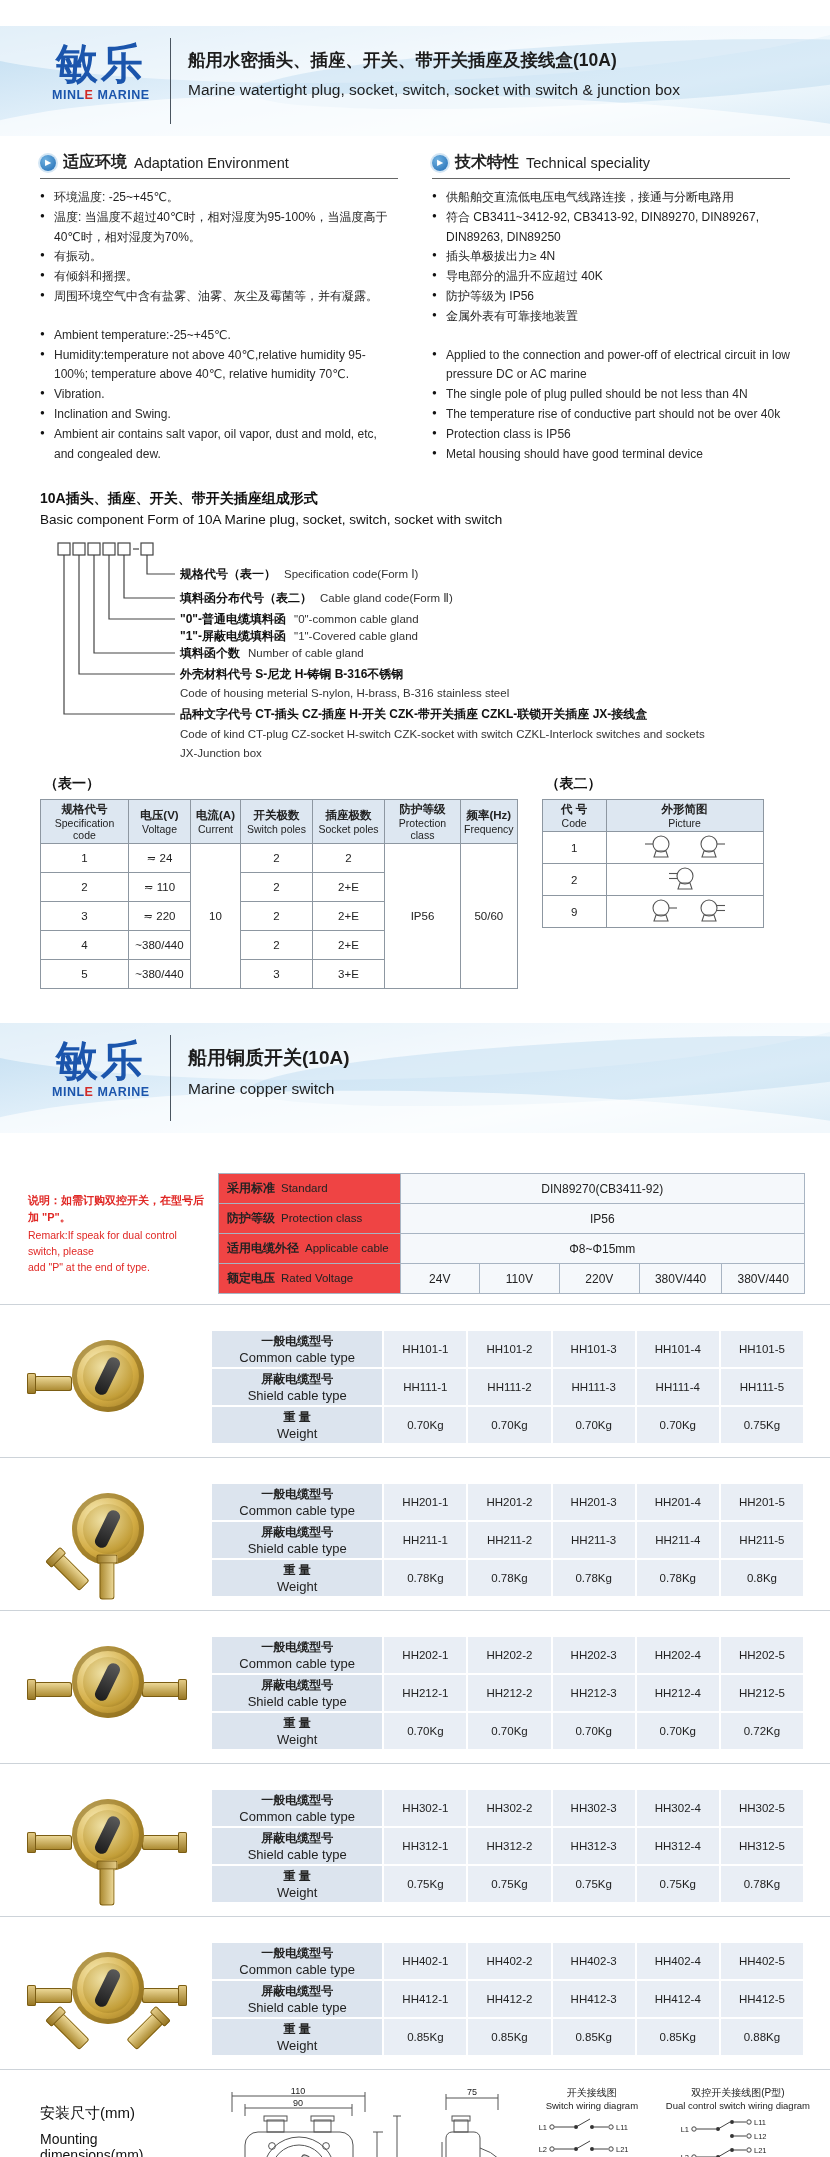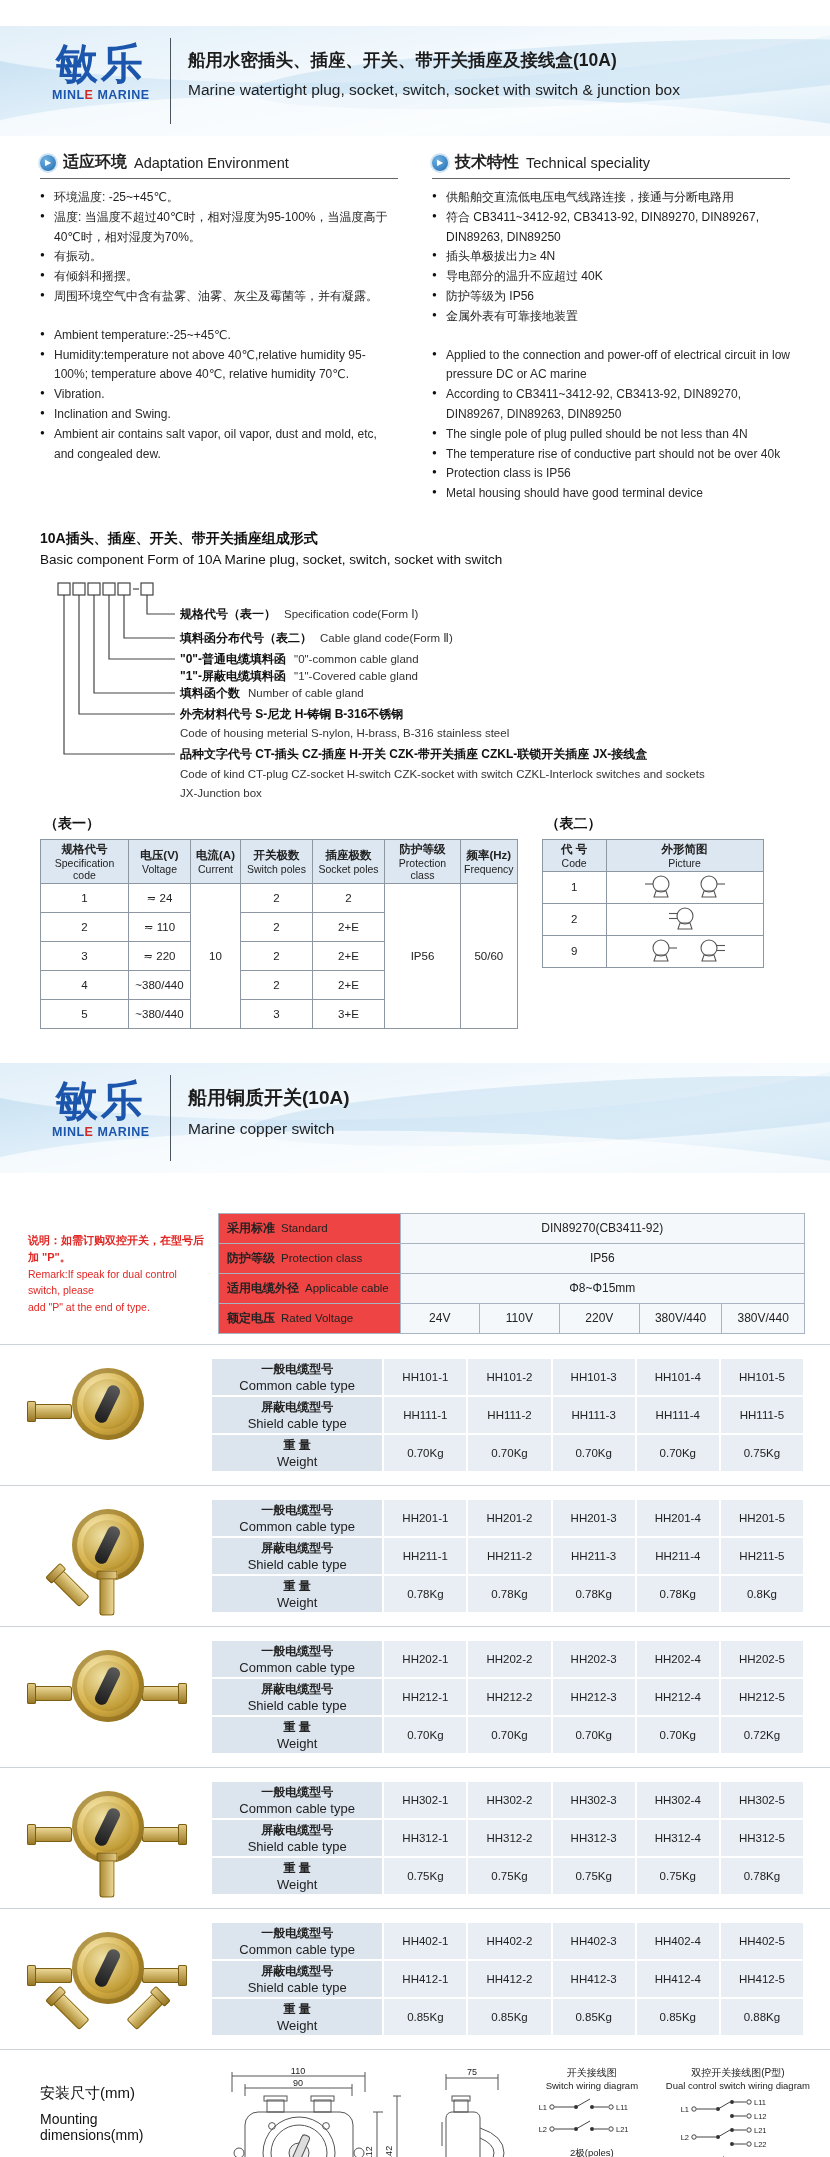--- a/index.html
+++ b/index.html
@@ -68,21 +68,21 @@
   .remark{width:178px;font-size:10.5px;color:#e02724;line-height:1.55;}
   .remark .cn{font-weight:bold;font-size:11px;}
   table.spec{border-collapse:collapse;flex:1;}
   table.spec td{border:1px solid #a8b4c2;font-size:12px;color:#222;text-align:center;height:27px;background:#f5f8fb;}
   table.spec td.lab{background:#ef4444;text-align:left;padding-left:8px;width:186px;}
   table.spec td.lab .cn{font-weight:bold;font-size:12px;margin-right:6px;}
   table.spec td.lab .en{font-size:11.5px;}
 
   
   .products{margin-top:10px;}
-  .prow{display:flex;align-items:center;height:140px;border-top:1px solid #cdd3d9;padding:0 25px 0 20px;gap:20px;}
+  .prow{display:flex;align-items:center;height:140px;border-top:1px solid #cdd3d9;padding:12px 25px 0 20px;gap:20px;}
   .prow:first-child{border-top:1px solid #cdd3d9;}
   .products-endrule{border-top:1px solid #cdd3d9;}
   .img-wrap{width:170px;display:flex;justify-content:center;align-items:center;}
   table.ptable{border-collapse:separate;border-spacing:2px;flex:1;}
   table.ptable td{text-align:center;height:34px;font-size:11.5px;color:#222;}
   table.ptable td.lab{background:#dce4ee;width:168px;}
   table.ptable td.lab .cn{display:block;font-weight:bold;font-size:12px;}
   table.ptable td.lab .en{display:block;font-size:13px;}
   table.ptable td.val{background:#e9eef5;width:80px;}
 
@@ -170,21 +170,20 @@
         <li>供船舶交直流低电压电气线路连接，接通与分断电路用</li>
         <li>符合 CB3411~3412-92, CB3413-92, DIN89270, DIN89267, DIN89263, DIN89250</li>
         <li>插头单极拔出力≥ 4N</li>
         <li>导电部分的温升不应超过 40K</li>
         <li>防护等级为 IP56</li>
         <li>金属外表有可靠接地装置</li>
       </ul>
       <div class="gap8"></div>
       <ul class="blist en">
         <li>Applied to the connection and power-off of electrical circuit in low pressure DC or AC marine</li>
-        <li>According to CB3411~3412-92, CB3413-92, DIN89270, DIN89267, DIN89263, DIN89250</li>
         <li>The single pole of plug pulled should be not less than 4N</li>
         <li>The temperature rise of conductive part should not be over 40k</li>
         <li>Protection class is IP56</li>
         <li>Metal housing should have good terminal device</li>
       </ul>
     </div>
   </div>
 
   <div class="cf">
     <div class="cf-title-cn">10A插头、插座、开关、带开关插座组成形式</div>

